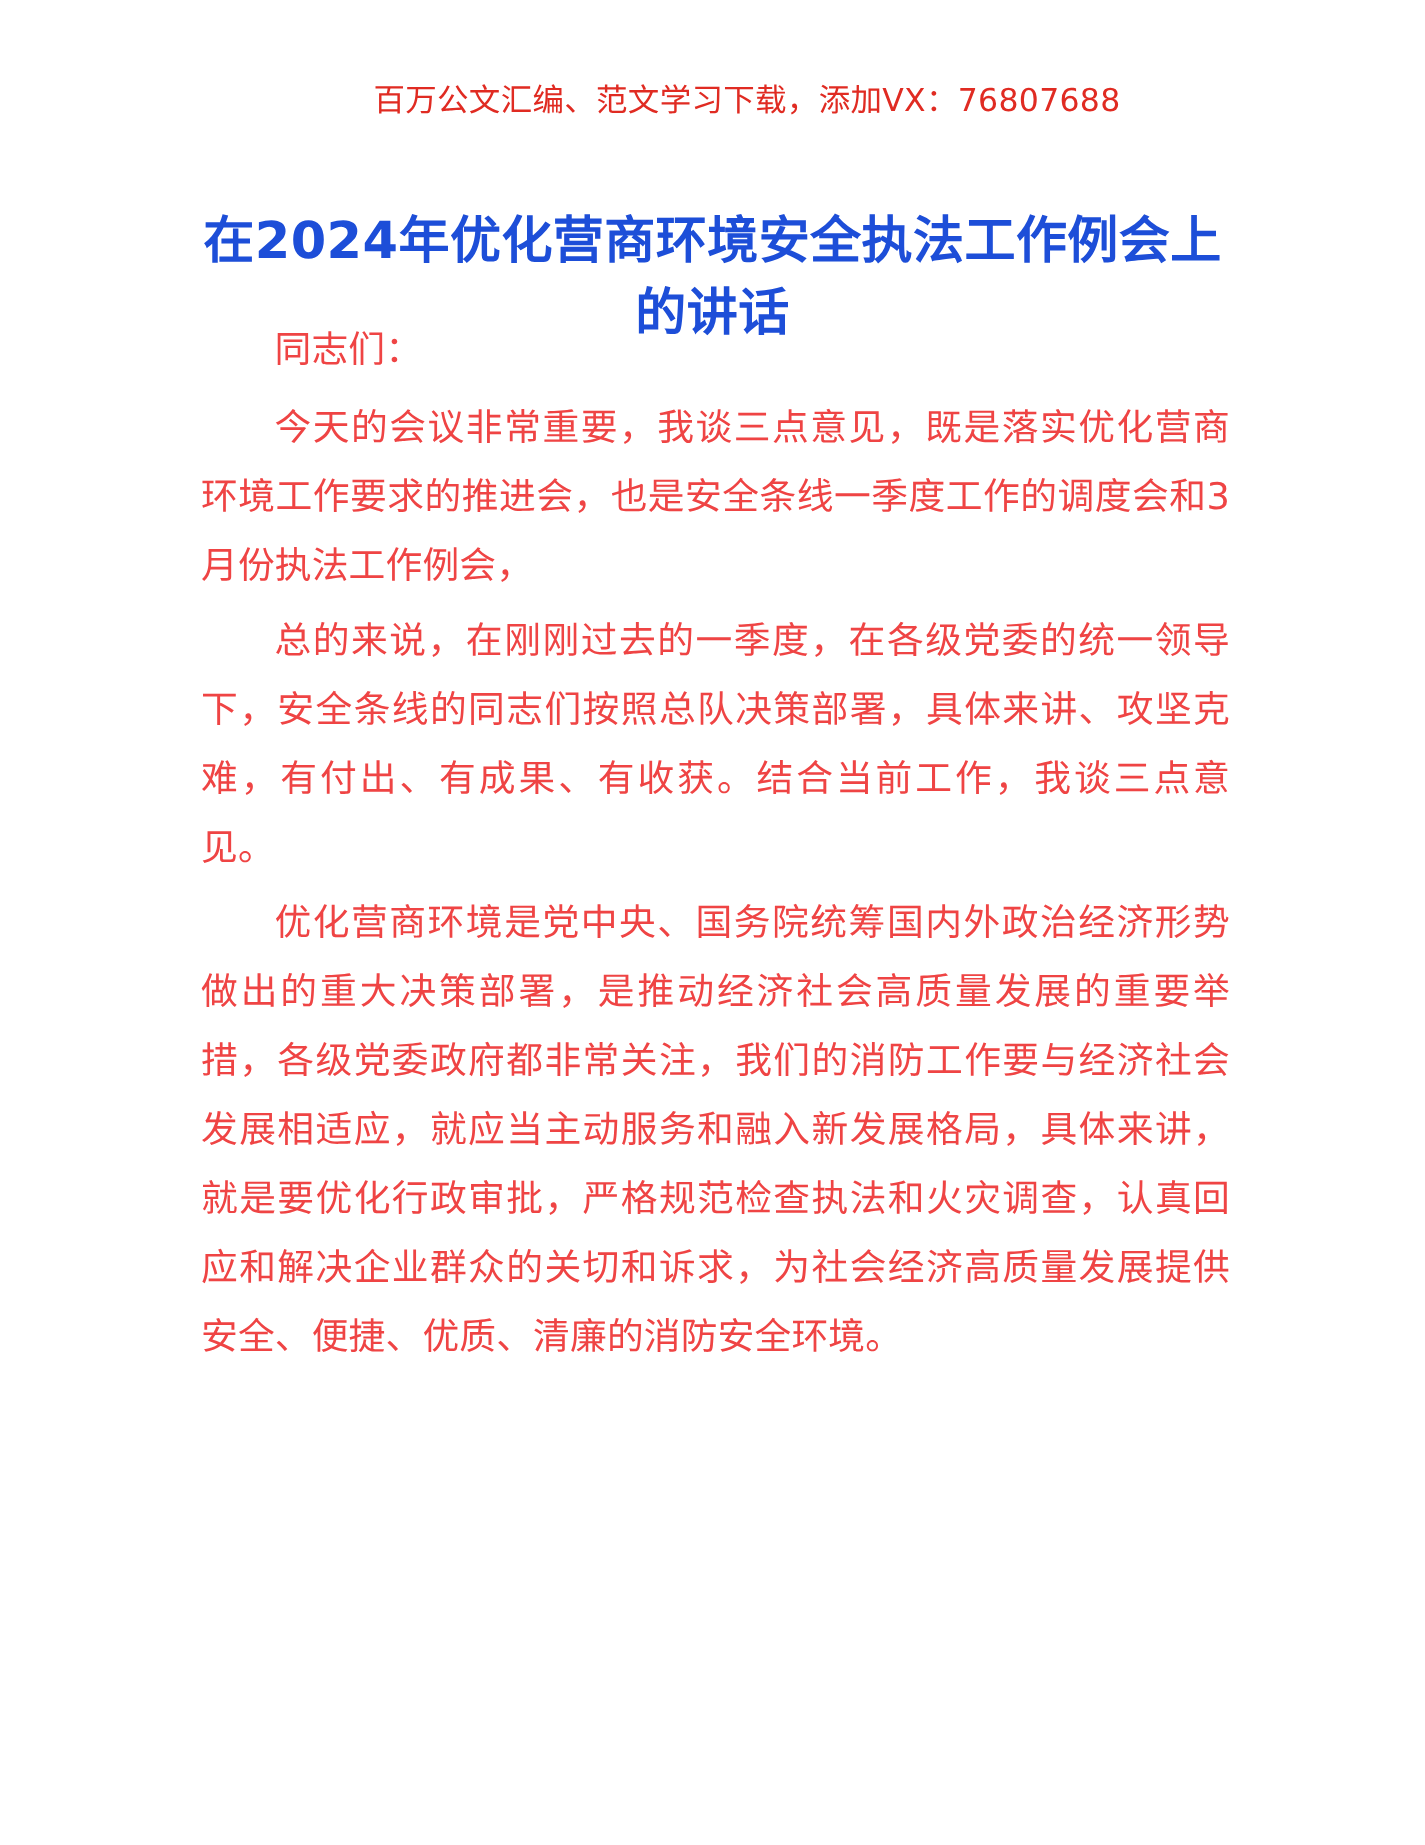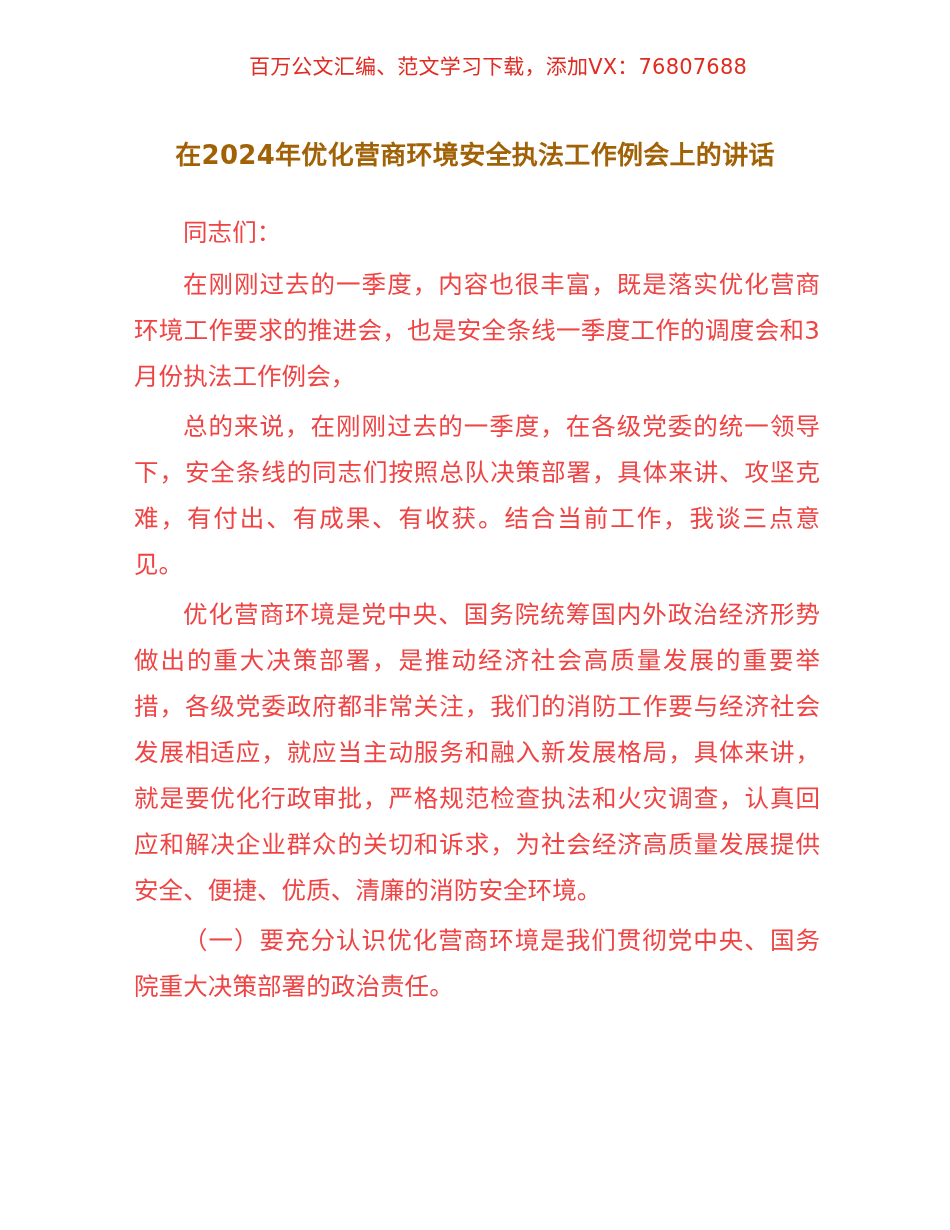--- a/index.html
+++ b/index.html
@@ -43,24 +43,24 @@
     padding-left: 23px;
   }
 
   
   .doc-title {
     position: absolute;
     top: 114px;
     left: 130px;
     width: 690px;
     text-align: center;
-    font-size: 26px;
+    font-size: 34px;
     line-height: 48px;
     font-weight: 700;
-    color: #a16207;
+    color: #1d4ed8;
     letter-spacing: 0.3px;
   }
 
   
   .doc-body {
     position: absolute;
     top: 210px;
     left: 134px;
     width: 686px;
   }
@@ -90,23 +90,22 @@
 
 <div class="page">
 
   <div class="promo-header">百万公文汇编、范文学习下载，添加VX：76807688</div>
 
   <h1 class="doc-title">在2024年优化营商环境安全执法工作例会上的讲话</h1>
 
   <div class="doc-body">
     <p class="para salutation">同志们：</p>
 
-    <p class="para">在刚刚过去的一季度，内容也很丰富，既是落实优化营商环境工作要求的推进会，也是安全条线一季度工作的调度会和3月份执法工作例会，</p>
+    <p class="para">今天的会议非常重要，我谈三点意见，既是落实优化营商环境工作要求的推进会，也是安全条线一季度工作的调度会和3月份执法工作例会，</p>
 
     <p class="para">总的来说，在刚刚过去的一季度，在各级党委的统一领导下，安全条线的同志们按照总队决策部署，具体来讲、攻坚克难，有付出、有成果、有收获。结合当前工作，我谈三点意见。</p>
 
 
     <p class="para">优化营商环境是党中央、国务院统筹国内外政治经济形势做出的重大决策部署，是推动经济社会高质量发展的重要举措，各级党委政府都非常关注，我们的消防工作要与经济社会发展相适应，就应当主动服务和融入新发展格局，具体来讲，就是要优化行政审批，严格规范检查执法和火灾调查，认真回应和解决企业群众的关切和诉求，为社会经济高质量发展提供安全、便捷、优质、清廉的消防安全环境。</p>
 
-    <p class="para">（一）要充分认识优化营商环境是我们贯彻党中央、国务院重大决策部署的政治责任。</p>
   </div>
 
 </div>
 
 </body></html>

